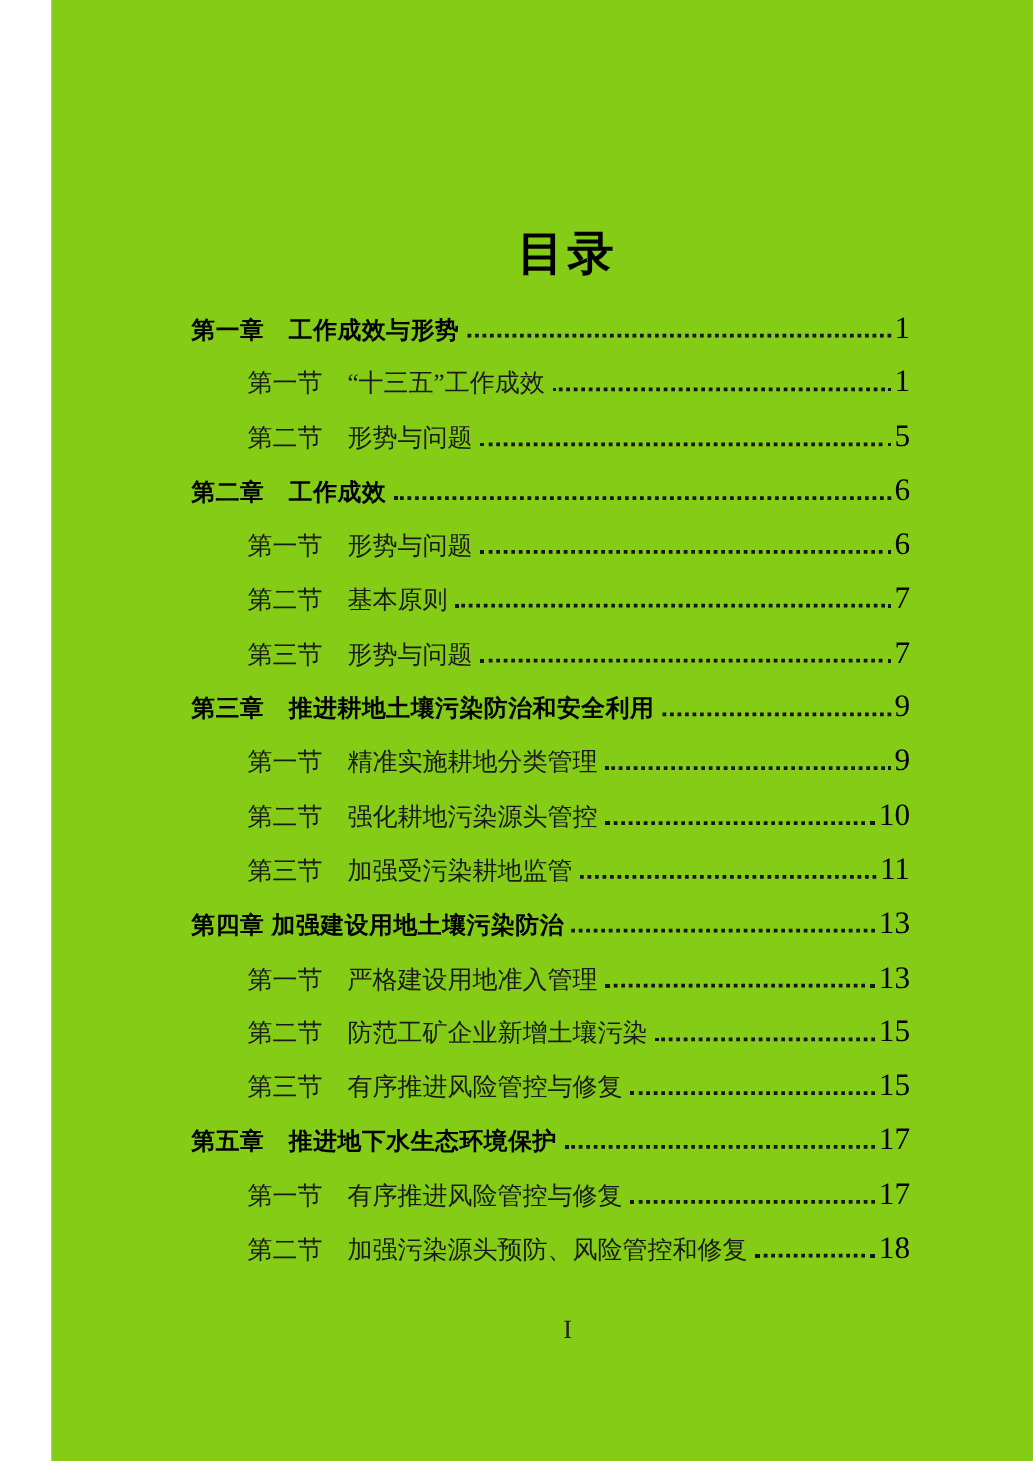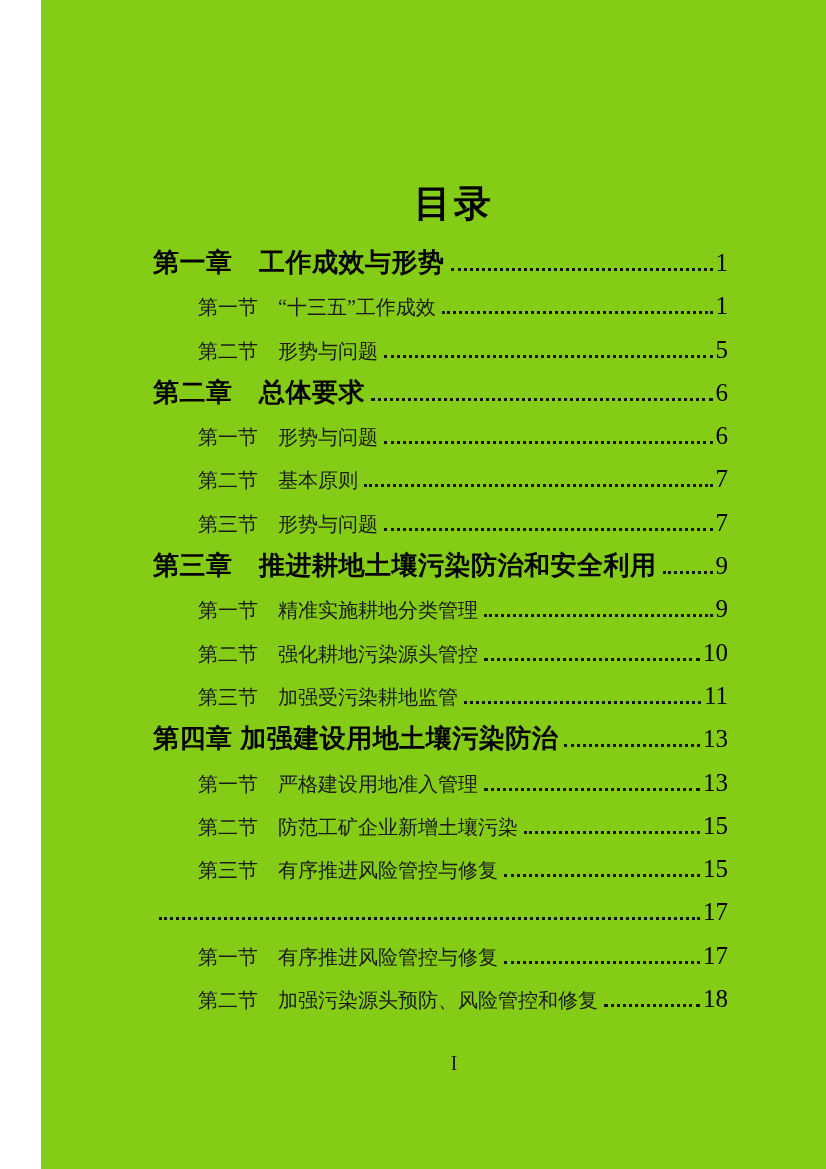--- a/index.html
+++ b/index.html
@@ -30,21 +30,21 @@
     display: flex;
     align-items: baseline;
     height: 43.3px;
     overflow: hidden;
   }
   .toc-row.section { padding-left: 45px; }
   .toc-label { white-space: pre; }
   .toc-row.chapter .toc-label {
     font-family: "Liberation Sans", sans-serif;
     font-weight: bold;
-    font-size: 26px;
+    font-size: 19px;
     line-height: 43.3px;
     letter-spacing: 0.5px;
     color: #000000;
   }
   .toc-row.section .toc-label {
     font-family: Liberation Serif, serif;
     font-size: 20px;
     line-height: 43.3px;
     color: #1a1a1a;
   }
@@ -91,21 +91,21 @@
       <span class="dot-leader"></span>
       <span class="toc-page">1</span>
     </div>
     <div class="toc-row section">
       <span class="toc-label">第二节　形势与问题</span>
       <span class="dot-leader"></span>
       <span class="toc-page">5</span>
     </div>
 
     <div class="toc-row chapter">
-      <span class="toc-label">第二章　总体要求</span>
+      <span class="toc-label">第二章　工作成效</span>
       <span class="dot-leader"></span>
       <span class="toc-page">6</span>
     </div>
     <div class="toc-row section">
       <span class="toc-label">第一节　形势与问题</span>
       <span class="dot-leader"></span>
       <span class="toc-page">6</span>
     </div>
     <div class="toc-row section">
       <span class="toc-label">第二节　基本原则</span>
@@ -154,20 +154,21 @@
       <span class="dot-leader"></span>
       <span class="toc-page">15</span>
     </div>
     <div class="toc-row section">
       <span class="toc-label">第三节　有序推进风险管控与修复</span>
       <span class="dot-leader"></span>
       <span class="toc-page">15</span>
     </div>
 
     <div class="toc-row chapter">
+      <span class="toc-label">第五章　推进地下水生态环境保护</span>
       <span class="dot-leader"></span>
       <span class="toc-page">17</span>
     </div>
     <div class="toc-row section">
       <span class="toc-label">第一节　有序推进风险管控与修复</span>
       <span class="dot-leader"></span>
       <span class="toc-page">17</span>
     </div>
     <div class="toc-row section">
       <span class="toc-label">第二节　加强污染源头预防、风险管控和修复</span>

